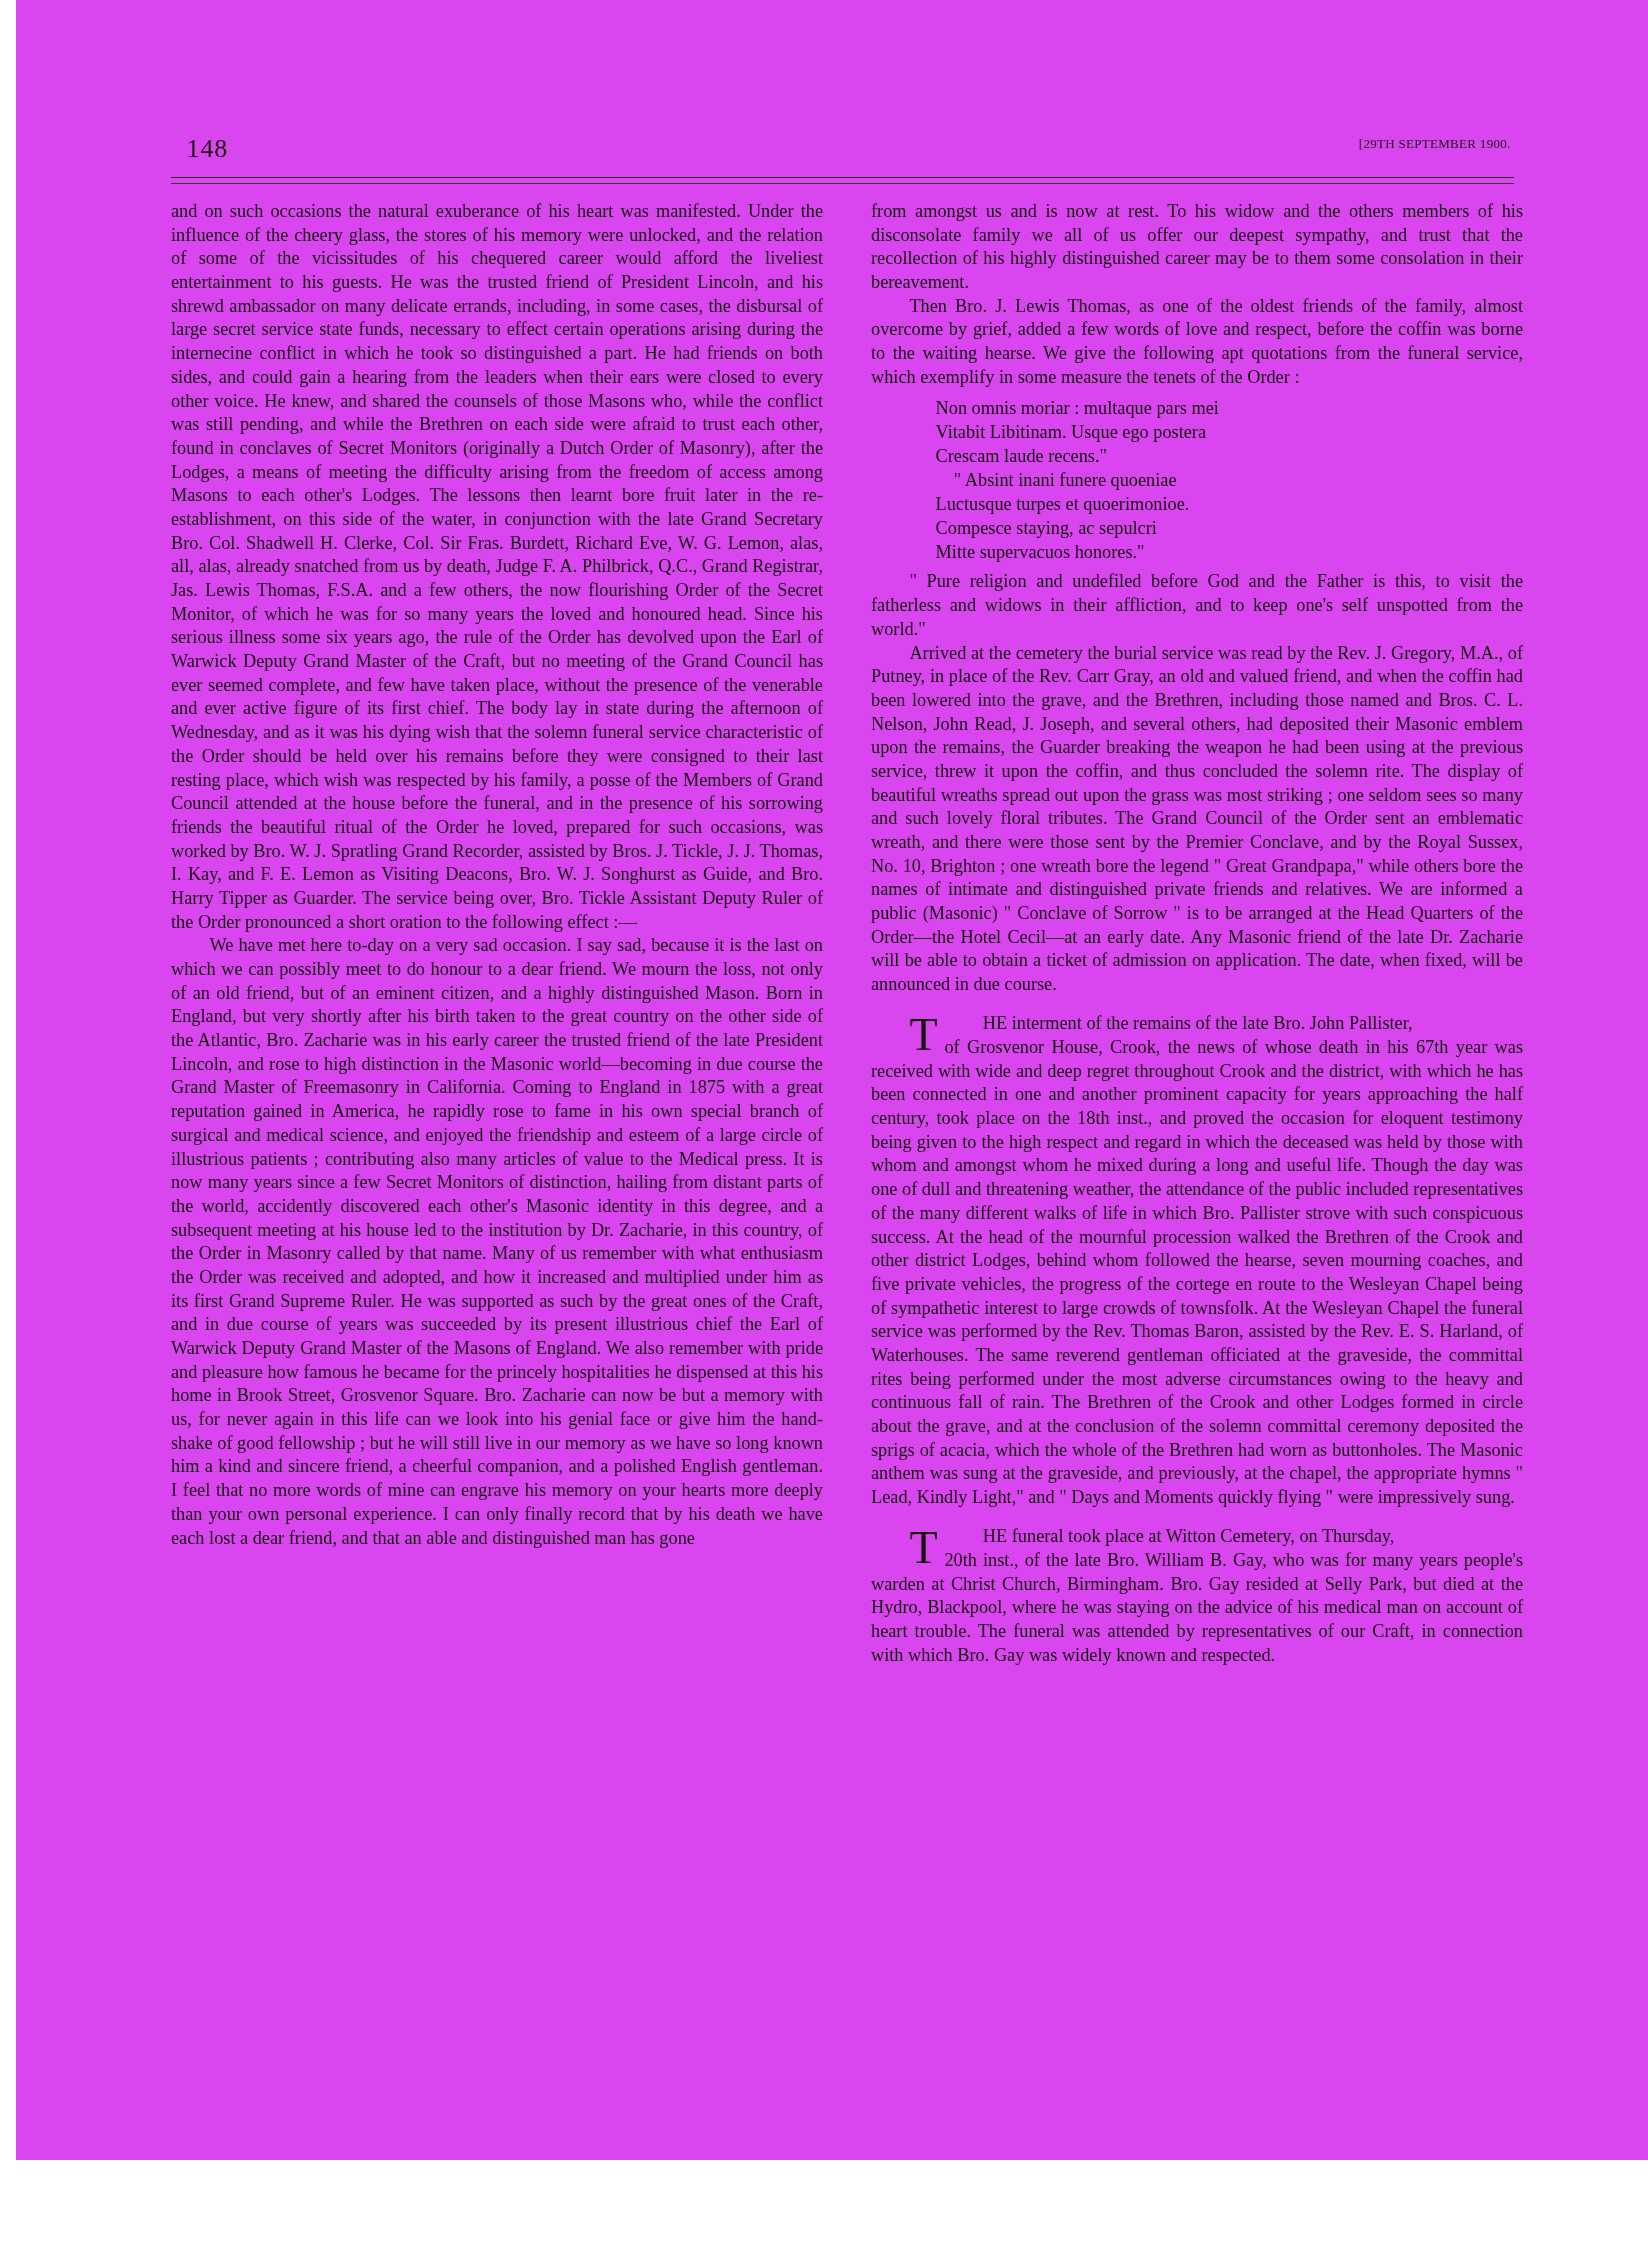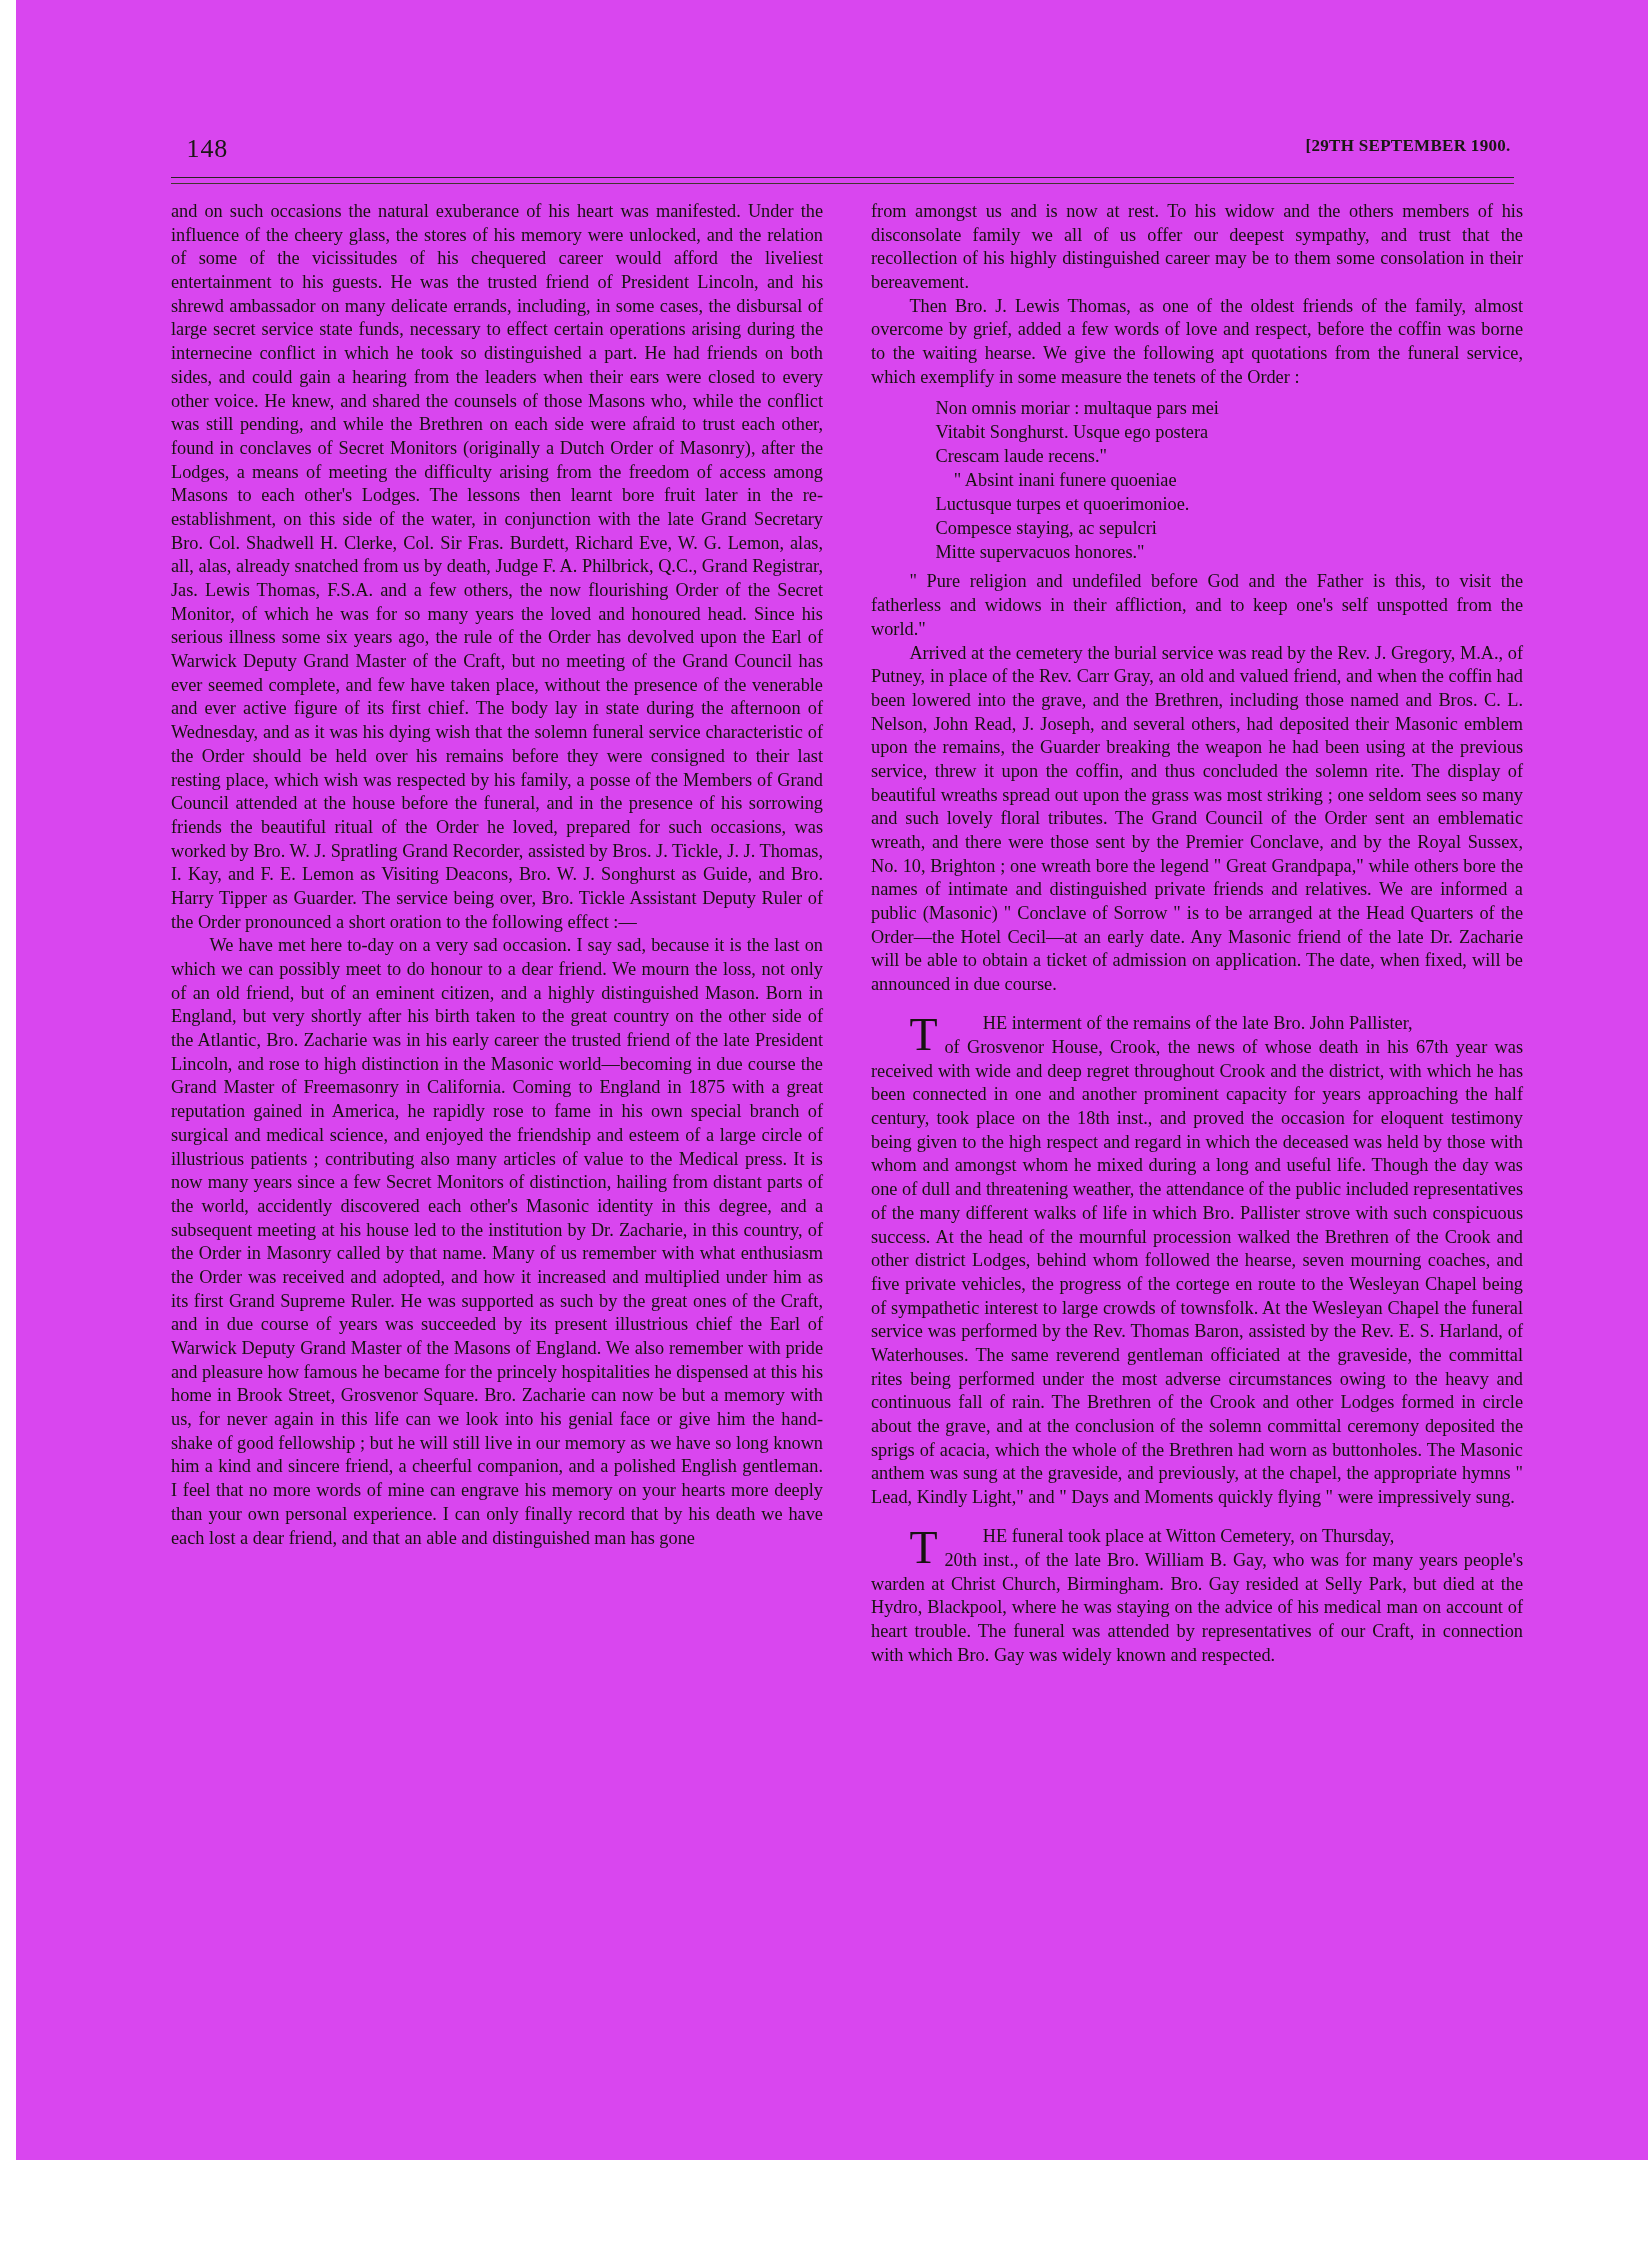--- a/index.html
+++ b/index.html
@@ -47,25 +47,24 @@
     font-size: 27px;
     font-family: "Liberation Serif", serif;
     font-weight: bold;
     letter-spacing: 0.5px;
     color: #17120f;
   }
   .issue-date {
     position: absolute;
     right: 3.4px;
     top: 6.9px;
-    font-size: 17px;
+    font-size: 13px;
     letter-spacing: 0.3px;
     color: #1a1714;
     white-space: nowrap;
-    font-weight: bold;
   }
   .rule {
     position: absolute;
     left: 155px;
     top: 177px;
     width: 1343px;
     height: 0;
     border-top: 1.7px solid #2a241f;
   }
   .rule.thin {
@@ -141,21 +140,21 @@
       <p class="noindent">and on such occasions the natural exuberance of his heart was manifested. Under the influence of the cheery glass, the stores of his memory were unlocked, and the relation of some of the vicissitudes of his chequered career would afford the liveliest entertainment to his guests. He was the trusted friend of President Lincoln, and his shrewd ambassador on many delicate errands, including, in some cases, the disbursal of large secret service state funds, necessary to effect certain operations arising during the internecine conflict in which he took so distinguished a part. He had friends on both sides, and could gain a hearing from the leaders when their ears were closed to every other voice. He knew, and shared the counsels of those Masons who, while the conflict was still pending, and while the Brethren on each side were afraid to trust each other, found in conclaves of Secret Monitors (originally a Dutch Order of Masonry), after the Lodges, a means of meeting the difficulty arising from the freedom of access among Masons to each other's Lodges. The lessons then learnt bore fruit later in the re-establishment, on this side of the water, in conjunction with the late Grand Secretary Bro. Col. Shadwell H. Clerke, Col. Sir Fras. Burdett, Richard Eve, W. G. Lemon, alas, all, alas, already snatched from us by death, Judge F. A. Philbrick, Q.C., Grand Registrar, Jas. Lewis Thomas, F.S.A. and a few others, the now flourishing Order of the Secret Monitor, of which he was for so many years the loved and honoured head. Since his serious illness some six years ago, the rule of the Order has devolved upon the Earl of Warwick Deputy Grand Master of the Craft, but no meeting of the Grand Council has ever seemed complete, and few have taken place, without the presence of the venerable and ever active figure of its first chief. The body lay in state during the afternoon of Wednesday, and as it was his dying wish that the solemn funeral service characteristic of the Order should be held over his remains before they were consigned to their last resting place, which wish was respected by his family, a posse of the Members of Grand Council attended at the house before the funeral, and in the presence of his sorrowing friends the beautiful ritual of the Order he loved, prepared for such occasions, was worked by Bro. W. J. Spratling Grand Recorder, assisted by Bros. J. Tickle, J. J. Thomas, I. Kay, and F. E. Lemon as Visiting Deacons, Bro. W. J. Songhurst as Guide, and Bro. Harry Tipper as Guarder. The service being over, Bro. Tickle Assistant Deputy Ruler of the Order pronounced a short oration to the following effect :—</p>
       <p>We have met here to-day on a very sad occasion. I say sad, because it is the last on which we can possibly meet to do honour to a dear friend. We mourn the loss, not only of an old friend, but of an eminent citizen, and a highly distinguished Mason. Born in England, but very shortly after his birth taken to the great country on the other side of the Atlantic, Bro. Zacharie was in his early career the trusted friend of the late President Lincoln, and rose to high distinction in the Masonic world—becoming in due course the Grand Master of Freemasonry in California. Coming to England in 1875 with a great reputation gained in America, he rapidly rose to fame in his own special branch of surgical and medical science, and enjoyed the friendship and esteem of a large circle of illustrious patients ; contributing also many articles of value to the Medical press. It is now many years since a few Secret Monitors of distinction, hailing from distant parts of the world, accidently discovered each other's Masonic identity in this degree, and a subsequent meeting at his house led to the institution by Dr. Zacharie, in this country, of the Order in Masonry called by that name. Many of us remember with what enthusiasm the Order was received and adopted, and how it increased and multiplied under him as its first Grand Supreme Ruler. He was supported as such by the great ones of the Craft, and in due course of years was succeeded by its present illustrious chief the Earl of Warwick Deputy Grand Master of the Masons of England. We also remember with pride and pleasure how famous he became for the princely hospitalities he dispensed at this his home in Brook Street, Grosvenor Square. Bro. Zacharie can now be but a memory with us, for never again in this life can we look into his genial face or give him the hand-shake of good fellowship ; but he will still live in our memory as we have so long known him a kind and sincere friend, a cheerful companion, and a polished English gentleman. I feel that no more words of mine can engrave his memory on your hearts more deeply than your own personal experience. I can only finally record that by his death we have each lost a dear friend, and that an able and distinguished man has gone</p>
     </div>
 
     <div class="col">
       <p class="noindent">from amongst us and is now at rest. To his widow and the others members of his disconsolate family we all of us offer our deepest sympathy, and trust that the recollection of his highly distinguished career may be to them some consolation in their bereavement.</p>
       <p>Then Bro. J. Lewis Thomas, as one of the oldest friends of the family, almost overcome by grief, added a few words of love and respect, before the coffin was borne to the waiting hearse. We give the following apt quotations from the funeral service, which exemplify in some measure the tenets of the Order :</p>
 
       <div class="verse">
         <span>Non omnis moriar :   multaque pars mei</span><br>
-        <span>Vitabit Songhurst.   Usque ego postera</span><br>
+        <span>Vitabit Libitinam.   Usque ego postera</span><br>
         <span>Crescam laude recens."</span><br>
         <span class="i1">" Absint inani funere quoeniae</span>
         <span>Luctusque turpes et quoerimonioe.</span><br>
         <span>Compesce staying, ac sepulcri</span><br>
         <span>Mitte supervacuos honores."</span>
       </div>
 
       <p>" Pure religion and undefiled before God and the Father is this, to visit the fatherless and widows in their affliction, and to keep one's self unspotted from the world."</p>
       <p>Arrived at the cemetery the burial service was read by the Rev. J. Gregory, M.A., of Putney, in place of the Rev. Carr Gray, an old and valued friend, and when the coffin had been lowered into the grave, and the Brethren, including those named and Bros. C. L. Nelson, John Read, J. Joseph, and several others, had deposited their Masonic emblem upon the remains, the Guarder breaking the weapon he had been using at the previous service, threw it upon the coffin, and thus concluded the solemn rite. The display of beautiful wreaths spread out upon the grass was most striking ; one seldom sees so many and such lovely floral tributes. The Grand Council of the Order sent an emblematic wreath, and there were those sent by the Premier Conclave, and by the Royal Sussex, No. 10, Brighton ; one wreath bore the legend " Great Grandpapa," while others bore the names of intimate and distinguished private friends and relatives. We are informed a public (Masonic) " Conclave of Sorrow " is to be arranged at the Head Quarters of the Order—the Hotel Cecil—at an early date. Any Masonic friend of the late Dr. Zacharie will be able to obtain a ticket of admission on application. The date, when fixed, will be announced in due course.</p>
 

